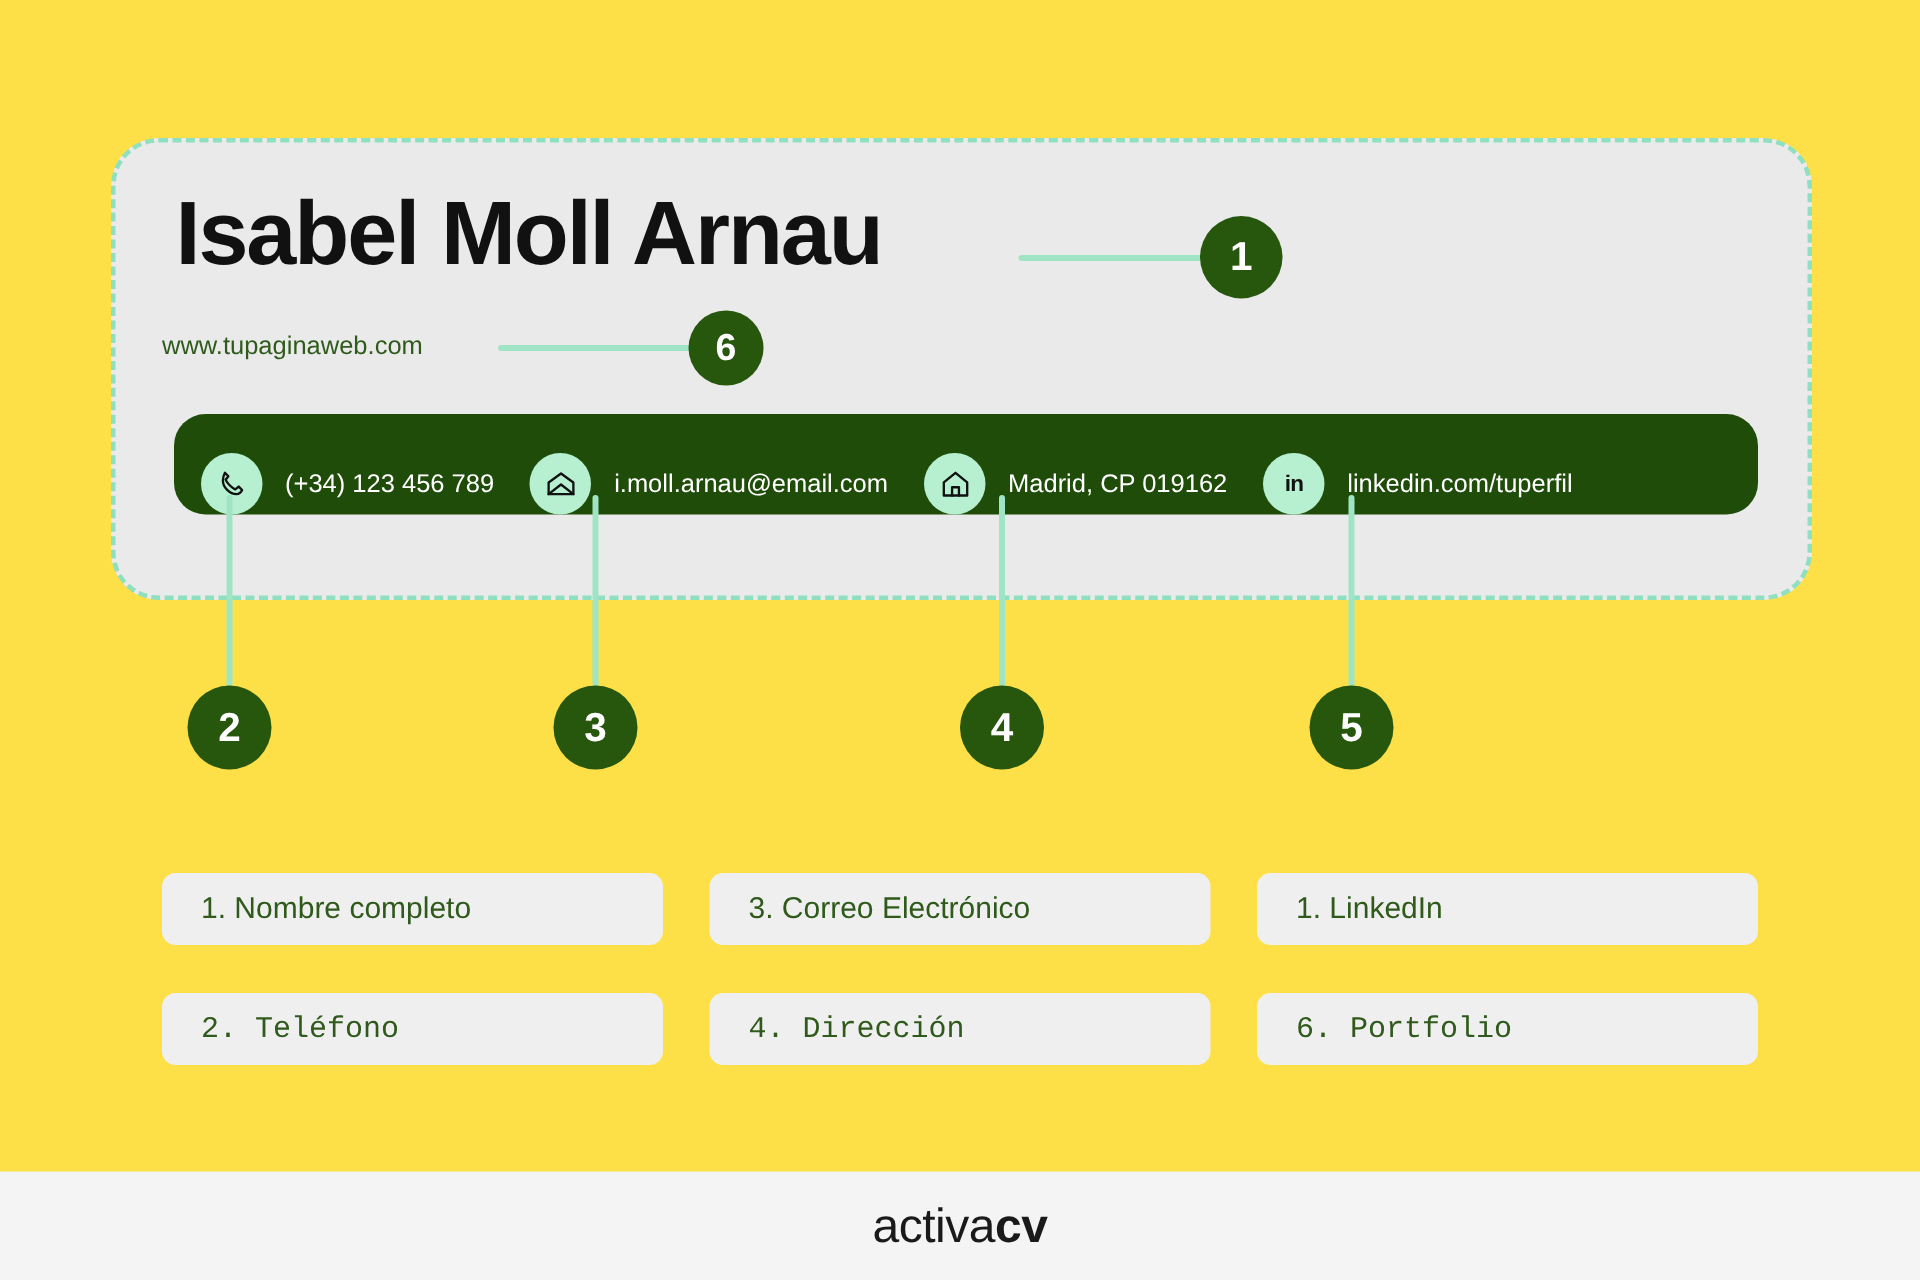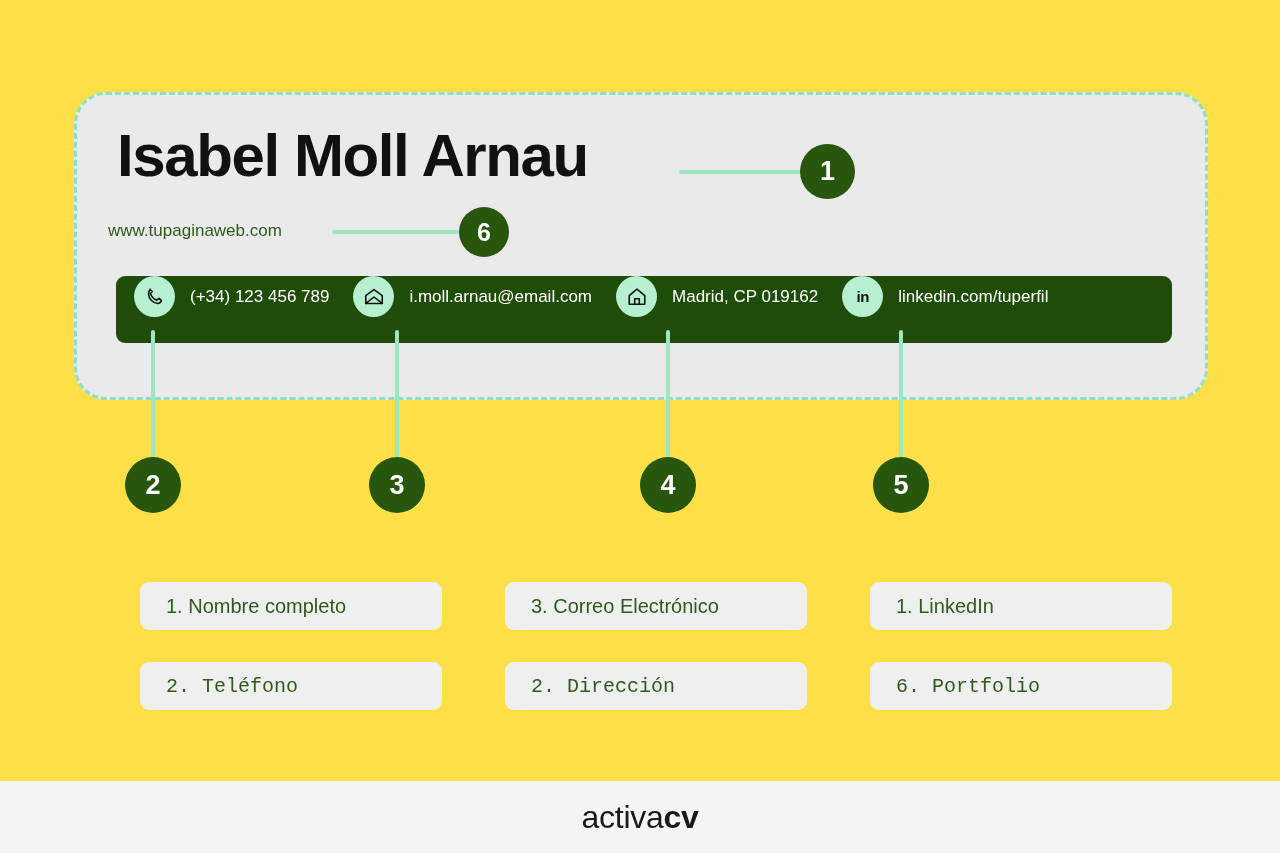--- a/index.html
+++ b/index.html
@@ -55,23 +55,23 @@
   }
 
   
   .contact-bar {
     position: absolute;
     left: 116px;
     top: 276px;
     width: 1056px;
     height: 67px;
     background: #1f4d09;
-    border-radius: 9px;
-    display: flex;
-    align-items: flex-start;
+    border-radius: 21px;
+    display: flex;
+    align-items: flex-end;
     padding-left: 18px;
   }
 
   .contact-item {
     display: flex;
     align-items: center;
     white-space: nowrap;
   }
 
   .contact-icon {
@@ -158,21 +158,20 @@
   }
   .legend-cell {
     background: #efefef;
     border-radius: 9px;
     display: flex;
     align-items: center;
     padding-left: 26px;
     font-size: 20px;
     color: #2f5a1c;
     white-space: nowrap;
-    margin-left: 32px;
   }
   .lg-r1 { grid-row: 1; }
   .lg-r2 { grid-row: 3; font-family: Liberation Mono, monospace; }
   .lg-c1 { grid-column: 1; }
   .lg-c2 { grid-column: 3; }
   .lg-c3 { grid-column: 5; }
 
   
   .footer {
     position: absolute;
@@ -257,21 +256,21 @@
   <div class="marker m6">6</div>
   <div class="marker m2">2</div>
   <div class="marker m3">3</div>
   <div class="marker m4">4</div>
   <div class="marker m5">5</div>
 
   <div class="legend">
     <div class="legend-cell lg-r1 lg-c1">1. Nombre completo</div>
     <div class="legend-cell lg-r2 lg-c1">2. Teléfono</div>
     <div class="legend-cell lg-r1 lg-c2">3. Correo Electrónico</div>
-    <div class="legend-cell lg-r2 lg-c2">2. Dirección</div>
+    <div class="legend-cell lg-r2 lg-c2">4. Dirección</div>
     <div class="legend-cell lg-r1 lg-c3">1. LinkedIn</div>
     <div class="legend-cell lg-r2 lg-c3">6. Portfolio</div>
   </div>
 
   <div class="footer">
     <div class="brand"><span class="brand-light">activa</span><span class="brand-bold">cv</span></div>
   </div>
 
 </div>
 

